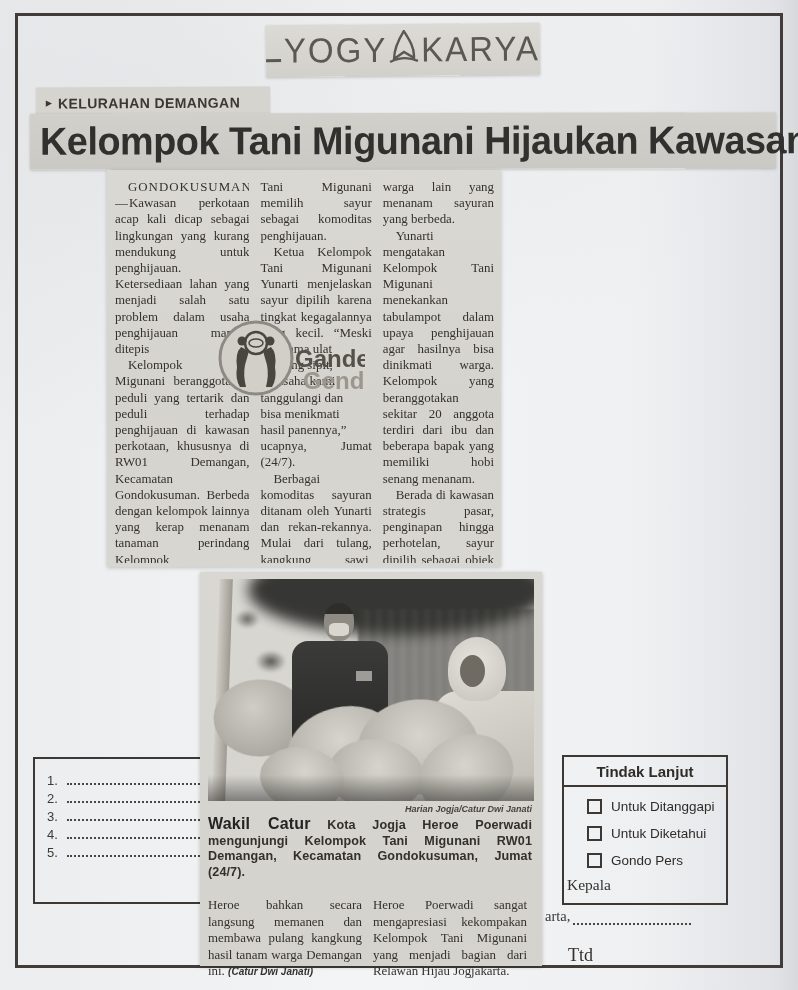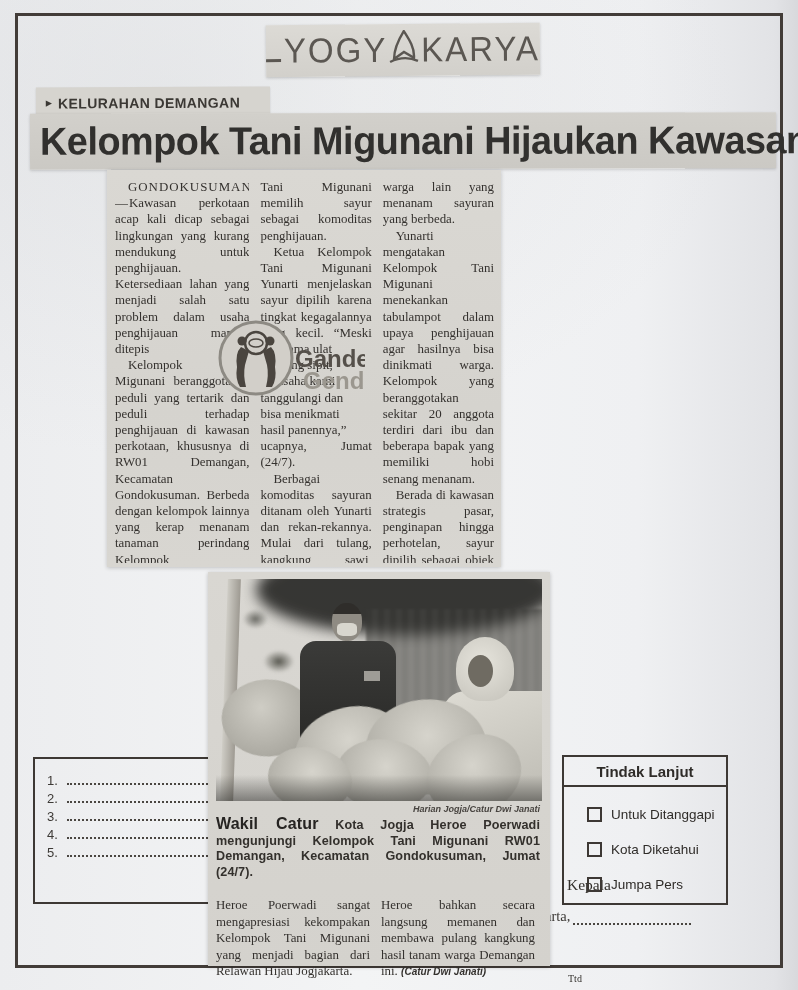--- a/index.html
+++ b/index.html
@@ -75,21 +75,21 @@
   .article p.ind{ text-indent:13px; }
   .lead{ letter-spacing:1px; }
   .narrowL{ width:80px; text-align:left; }
   .narrowR{ width:88px; margin-left:auto; text-align:left; }
   
   .gglogo{
     position:absolute; left:215px; top:317px; width:150px; height:82px;
   }
   
   .photoclip{
-    position:absolute; left:208px; top:572px; width:342px; height:394px;
+    position:absolute; left:200px; top:572px; width:342px; height:394px;
     background:linear-gradient(180deg,#d9d7d2,#d4d2cd);
     box-shadow:0 1px 4px rgba(0,0,0,.22);
     padding:7px 8px 0 8px; z-index:3;
   }
   .photo{
     position:relative; width:326px; height:222px; overflow:hidden;
     background:linear-gradient(105deg,#6e6e6a 0%,#4c4c49 30%,#3e3e3b 62%,#56565१ 100%),#474744;
   }
   .photo *{ position:absolute; }
   .ph-canopy{ left:40px; top:-34px; width:300px; height:90px; background:#252523; border-radius:50%; filter:blur(7px); opacity:.9;}
@@ -156,36 +156,36 @@
   .irow .dots{ flex:1; border-bottom:2px dotted #4a4641; height:12px; margin:0 2px 3px 2px; }
   .tindak-box{
     position:absolute; left:562px; top:755px; width:166px; height:150px;
     border:2px solid #3d3834; z-index:1;
   }
   .tindak-head{
     height:30px; border-bottom:2px solid #3d3834;
     display:flex; align-items:center; justify-content:center;
     font-weight:700; font-size:15px; color:#2f2c29;
   }
-  .opt{ display:flex; align-items:center; gap:9px; margin:20px 0 0 15px;
+  .opt{ display:flex; align-items:center; gap:9px; margin:12px 0 0 15px;
         font-size:13.5px; color:#2f2c29;padding-left:8px; }
   .cb{ width:15px; height:15px; border:2px solid #3d3834; background:transparent; flex:0 0 auto; }
   .placedate{
     position:absolute; left:545px; top:908px; width:225px;
     font-family:"Liberation Serif", serif; font-size:14.5px; color:#3b3835;
     display:flex; align-items:flex-end;
   }
   .placedate .dots{ width:118px; border-bottom:2px dotted #4a4641; height:12px; margin-left:3px; }
   .kepala{
     position:absolute; left:567px; top:876px;
     font-family:"Liberation Serif", serif; font-size:15.5px; color:#33302c;
   }
   .ttd{
-    position:absolute; left:568px; top:973px;
-    font-family:"Liberation Serif", serif; font-size:10px; color:#33302c;
+    position:absolute; left:568px; top:945px;
+    font-family:"Liberation Serif", serif; font-size:18px; color:#33302c;
   }
 </style>
 </head>
 <body>
 
 <div class="page">
 
   <div class="frame"></div>
 
   <div class="masthead">
@@ -259,25 +259,25 @@
       <div class="leaf lf4"></div>
       <div class="leaf lf5"></div>
       <div class="ph-shadow"></div>
     </div>
     <div class="credit">Harian Jogja/Catur Dwi Janati</div>
     <div class="caption">
       <span class="cap-lead">Wakil Catur</span>
       <span>Kota Jogja Heroe Poerwadi mengunjungi Ke­lompok Tani Migunani RW01 Demangan, Kecamatan Gondo­kusuman, Jumat (24/7).</span>
     </div>
     <div class="photo-body">
-      <p class="pcol">Heroe Poerwadi sangat mengapresiasi kekompakan Kelompok Tani Migunani yang menjadi bagian dari Relawan Hijau Jogjakarta.</p>
       <p class="pcol">
         <span>Heroe bahkan secara langsung memanen dan membawa pulang kangkung hasil tanam warga Demangan ini.</span>
         <span class="byline">(Catur Dwi Janati)</span>
       </p>
+      <p class="pcol">Heroe Poerwadi sangat mengapresiasi kekompakan Kelompok Tani Migunani yang menjadi bagian dari Relawan Hijau Jogjakarta.</p>
     </div>
   </div>
 
   <div class="instansi-box">
     <div class="instansi-rows">
       <div class="irow">
         <span class="num">1.</span>
         <span class="dots"></span>
       </div>
       <div class="irow">
@@ -300,25 +300,25 @@
   </div>
 
   <div class="tindak-box">
     <div class="tindak-head">Tindak Lanjut</div>
     <div class="opt">
       <span class="cb"></span>
       <span>Untuk Ditanggapi</span>
     </div>
     <div class="opt">
       <span class="cb"></span>
-      <span>Kota Diketahui</span>
+      <span>Untuk Diketahui</span>
     </div>
     <div class="opt">
       <span class="cb"></span>
-      <span>Jumpa Pers</span>
+      <span>Gondo Pers</span>
     </div>
   </div>
 
   <div class="placedate">
     <span>arta,</span>
     <span class="dots"></span>
   </div>
   <div class="kepala">Kepala</div>
   <div class="ttd">Ttd</div>
 

